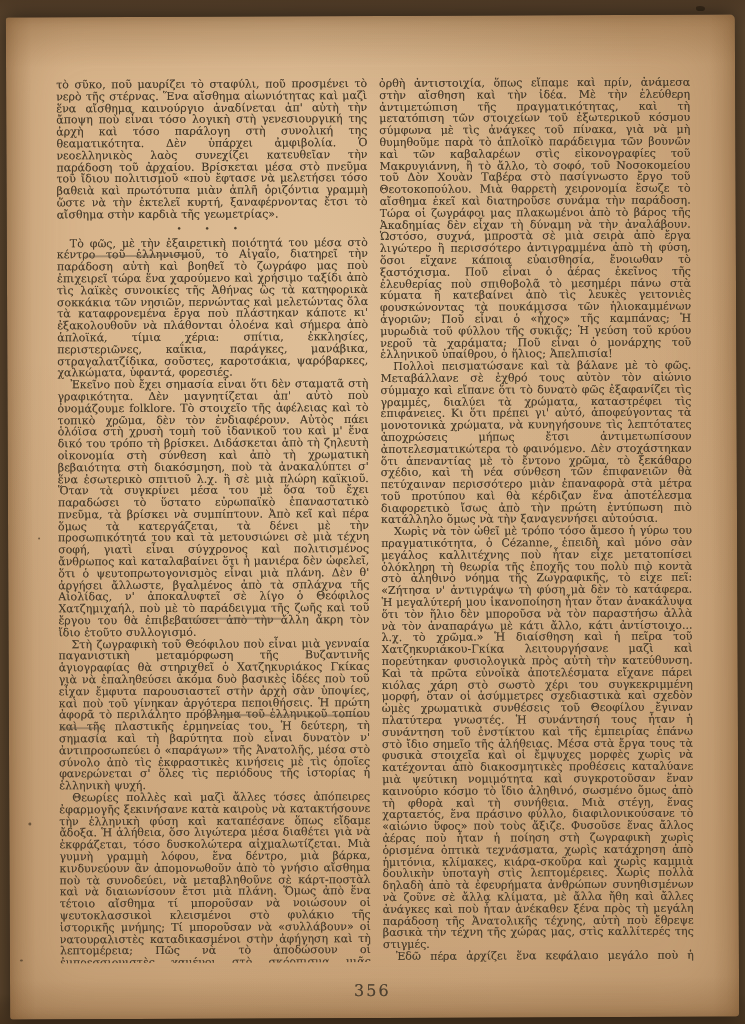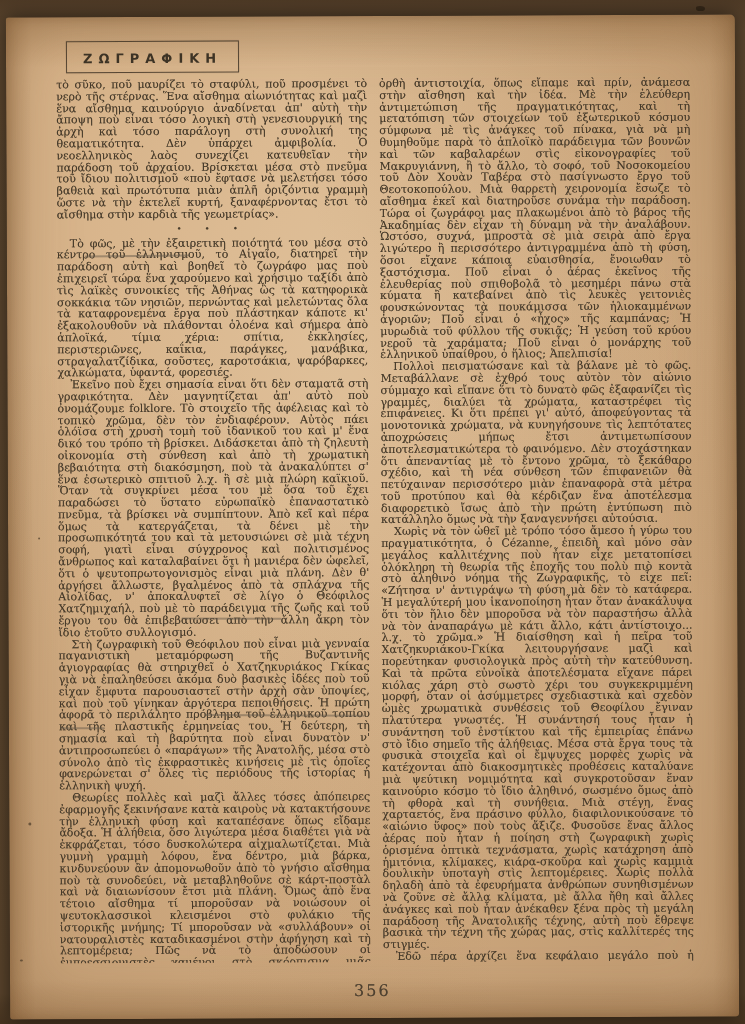--- a/index.html
+++ b/index.html
@@ -67,23 +67,20 @@
     background:#2f2315; border-radius:40% 60% 50% 50%; opacity:0.8;
   }
 </style>
 </head>
 <body>
 
 <div class="mark-tr"></div>
 
 <div class="paper">
 
-  <div class="header-box">
-    <span>ΖΩΓΡΑΦΙΚΗ</span>
-  </div>
 
   <div class="columns">
 
     <div class="col">
       <p class="para">τὸ σῦκο, ποῦ μαυρίζει τὸ σταφύλι, ποῦ προσμένει τὸ νερὸ τῆς στέρνας. Ἕνα αἴσθημα αἰωνιότητας καὶ μαζὶ ἕνα αἴσθημα καινούργιο ἀναδίνεται ἀπ' αὐτὴ τὴν ἄποψη ποὺ εἶναι τόσο λογικὴ στὴ γενεσιουργική της ἀρχὴ καὶ τόσο παράλογη στὴ συνολική της θεαματικότητα. Δὲν ὑπάρχει ἀμφιβολία. Ὁ νεοελληνικὸς λαὸς συνεχίζει κατευθεῖαν τὴν παράδοση τοῦ ἀρχαίου. Βρίσκεται μέσα στὸ πνεῦμα τοῦ ἴδιου πολιτισμοῦ «ποὺ ἔφτασε νὰ μελετήσει τόσο βαθειὰ καὶ πρωτότυπα μιὰν ἁπλῆ ὁριζόντια γραμμὴ ὥστε νὰ τὴν ἐκτελεῖ κυρτή, ξαναφέρνοντας ἔτσι τὸ αἴσθημα στὴν καρδιὰ τῆς γεωμετρίας».</p>
       <div class="separator">• • •</div>
       <p class="para indent">Τὸ φῶς, μὲ τὴν ἐξαιρετικὴ ποιότητά του μέσα στὸ κέντρο τοῦ ἑλληνισμοῦ, τὸ Αἰγαῖο, διατηρεῖ τὴν παράδοση αὐτὴ καὶ βοηθεῖ τὸ ζωγράφο μας ποὺ ἐπιχειρεῖ τώρα ἕνα χαρούμενο καὶ χρήσιμο ταξίδι ἀπὸ τὶς λαϊκὲς συνοικίες τῆς Ἀθήνας ὣς τὰ κατηφορικὰ σοκκάκια τῶν νησιῶν, περνώντας καὶ μελετώντας ὅλα τὰ καταφρονεμένα ἔργα ποὺ πλάστηκαν κάποτε κι' ἐξακολουθοῦν νὰ πλάθονται ὁλοένα καὶ σήμερα ἀπὸ ἁπλοϊκά, τίμια χέρια: σπίτια, ἐκκλησίες, περιστεριῶνες, καΐκια, παράγκες, μανάβικα, στραγαλατζίδικα, σοῦστες, καροτσάκια, ψαρόβαρκες, χαλκώματα, ὑφαντά, φορεσιές.</p>
       <p class="para indent">Ἐκεῖνο ποὺ ἔχει σημασία εἶναι ὅτι δὲν σταματᾶ στὴ γραφικότητα. Δὲν μαγνητίζεται ἀπ' αὐτὸ ποὺ ὀνομάζουμε folklore. Τὸ στοιχεῖο τῆς ἀφέλειας καὶ τὸ τοπικὸ χρῶμα, δὲν τὸν ἐνδιαφέρουν. Αὐτὸς πάει ὁλόϊσα στὴ χρυσὴ τομὴ τοῦ ἰδανικοῦ του καὶ μ' ἕνα δικό του τρόπο τὴ βρίσκει. Διδάσκεται ἀπὸ τὴ ζηλευτὴ οἰκονομία στὴ σύνθεση καὶ ἀπὸ τὴ χρωματικὴ βεβαιότητα στὴ διακόσμηση, ποὺ τὰ ἀνακαλύπτει σ' ἕνα ἐσωτερικὸ σπιτιοῦ λ.χ. ἢ σὲ μιὰ πλώρη καϊκιοῦ. Ὅταν τὰ συγκρίνει μέσα του μὲ ὅσα τοῦ ἔχει παραδώσει τὸ ὕστατο εὐρωπαϊκὸ ἐπαναστατικὸ πνεῦμα, τὰ βρίσκει νὰ συμπίπτουν. Ἀπὸ κεῖ καὶ πέρα ὅμως τὰ κατεργάζεται, τὰ δένει μὲ τὴν προσωπικότητά του καὶ τὰ μετουσιώνει σὲ μιὰ τέχνη σοφή, γιατὶ εἶναι σύγχρονος καὶ πολιτισμένος ἄνθρωπος καὶ καταλαβαίνει ὅτι ἡ μανιέρα δὲν ὠφελεῖ, ὅτι ὁ ψευτοπρωτογονισμὸς εἶναι μιὰ πλάνη. Δὲν θ' ἀργήσει ἄλλωστε, βγαλμένος ἀπὸ τὰ σπλάχνα τῆς Αἰολίδας, ν' ἀποκαλυφτεῖ σὲ λίγο ὁ Θεόφιλος Χατζημιχαήλ, ποὺ μὲ τὸ παράδειγμα τῆς ζωῆς καὶ τοῦ ἔργου του θὰ ἐπιβεβαιώσει ἀπὸ τὴν ἄλλη ἄκρη τὸν ἴδιο ἐτοῦτο συλλογισμό.</p>
       <p class="para indent">Στὴ ζωγραφικὴ τοῦ Θεόφιλου ποὺ εἶναι μιὰ γενναία παγανιστικὴ μεταμόρφωση τῆς Βυζαντινῆς ἁγιογραφίας θὰ στηριχθεῖ ὁ Χατζηκυριάκος Γκίκας γιὰ νὰ ἐπαληθεύσει ἀκόμα δυὸ βασικὲς ἰδέες ποὺ τοῦ εἶχαν ἔμφυτα παρουσιαστεῖ στὴν ἀρχὴ σὰν ὑποψίες, καὶ ποὺ τοῦ γίνηκαν ἀργότερα πεποιθήσεις. Ἡ πρώτη ἀφορᾶ τὸ περιλάλητο πρόβλημα τοῦ ἑλληνικοῦ τοπίου καὶ τῆς πλαστικῆς ἑρμηνείας του. Ἡ δεύτερη, τὴ σημασία καὶ τὴ βαρύτητα ποὺ εἶναι δυνατὸν ν' ἀντιπροσωπεύει ὁ «παράγων» τῆς Ἀνατολῆς, μέσα στὸ σύνολο ἀπὸ τὶς ἐκφραστικὲς κινήσεις μὲ τὶς ὁποῖες φανερώνεται σ' ὅλες τὶς περιόδους τῆς ἱστορίας ἡ ἑλληνικὴ ψυχή.</p>
       <p class="para indent">Θεωρίες πολλὲς καὶ μαζὶ ἄλλες τόσες ἀπόπειρες ἐφαρμογῆς ξεκινήσανε κατὰ καιροὺς νὰ κατακτήσουνε τὴν ἑλληνικὴ φύση καὶ καταπέσανε ὅπως εἴδαμε ἄδοξα. Ἡ ἀλήθεια, ὅσο λιγώτερα μέσα διαθέτει γιὰ νὰ ἐκφράζεται, τόσο δυσκολώτερα αἰχμαλωτίζεται. Μιὰ γυμνὴ γραμμὴ λόφου, ἕνα δέντρο, μιὰ βάρκα, κινδυνεύουν ἂν ἀπομονωθοῦν ἀπὸ τὸ γνήσιο αἴσθημα ποὺ τὰ συνοδεύει, νὰ μεταβληθοῦνε σὲ κάρτ-ποστὰλ καὶ νὰ διαιωνίσουν ἔτσι μιὰ πλάνη. Ὅμως ἀπὸ ἕνα τέτοιο αἴσθημα τί μποροῦσαν νὰ νοιώσουν οἱ ψευτοκλασσικοὶ κλεισμένοι στὸ φυλάκιο τῆς ἱστορικῆς μνήμης; Τί μποροῦσαν νὰ «συλλάβουν» οἱ νατουραλιστὲς καταδικασμένοι στὴν ἀφήγηση καὶ τὴ λεπτομέρεια; Πῶς νὰ τὸ ἀποδώσουν οἱ ἐμπρεσσιονιστὲς χαμένοι στὸ σκόρπισμα μιᾶς ἐπιφάνειας;</p>

